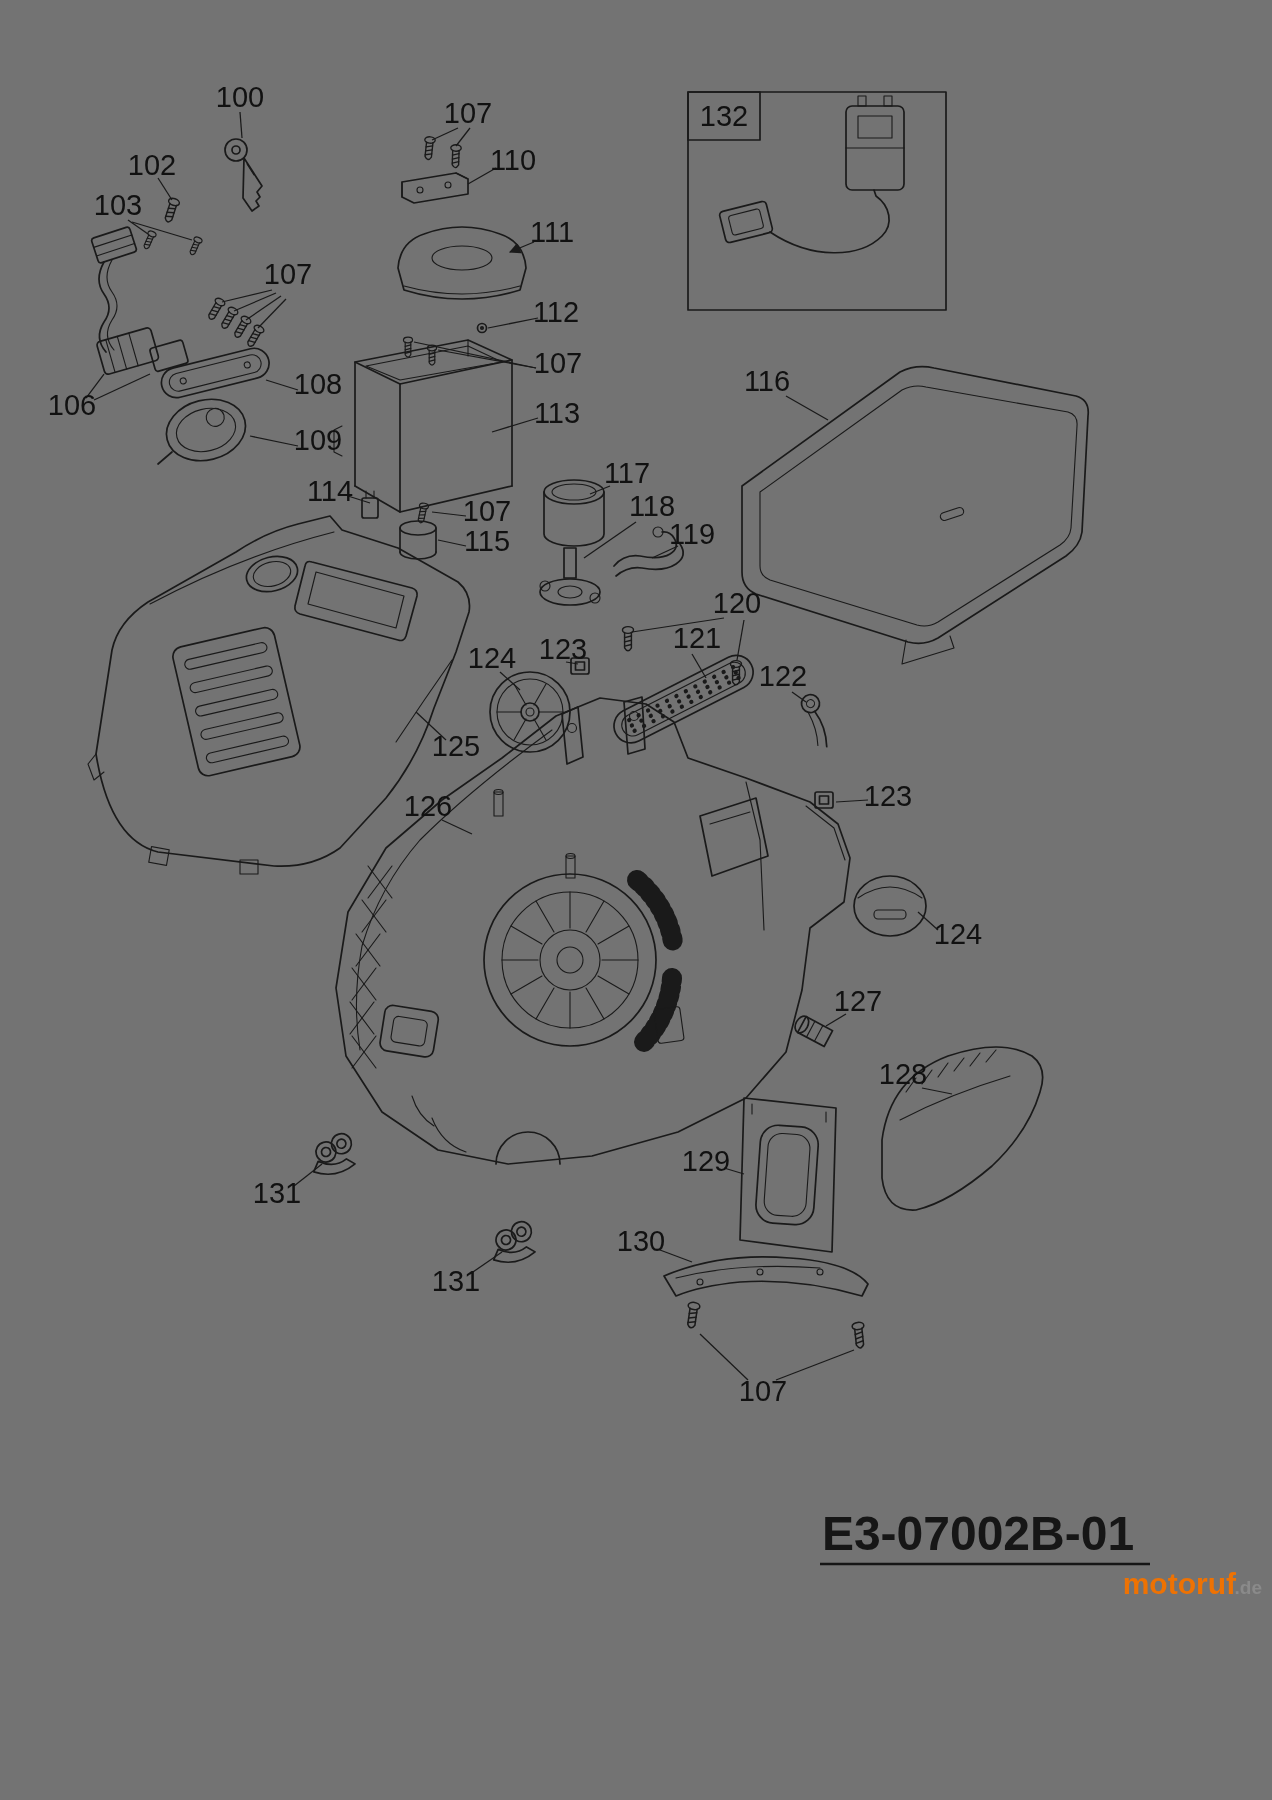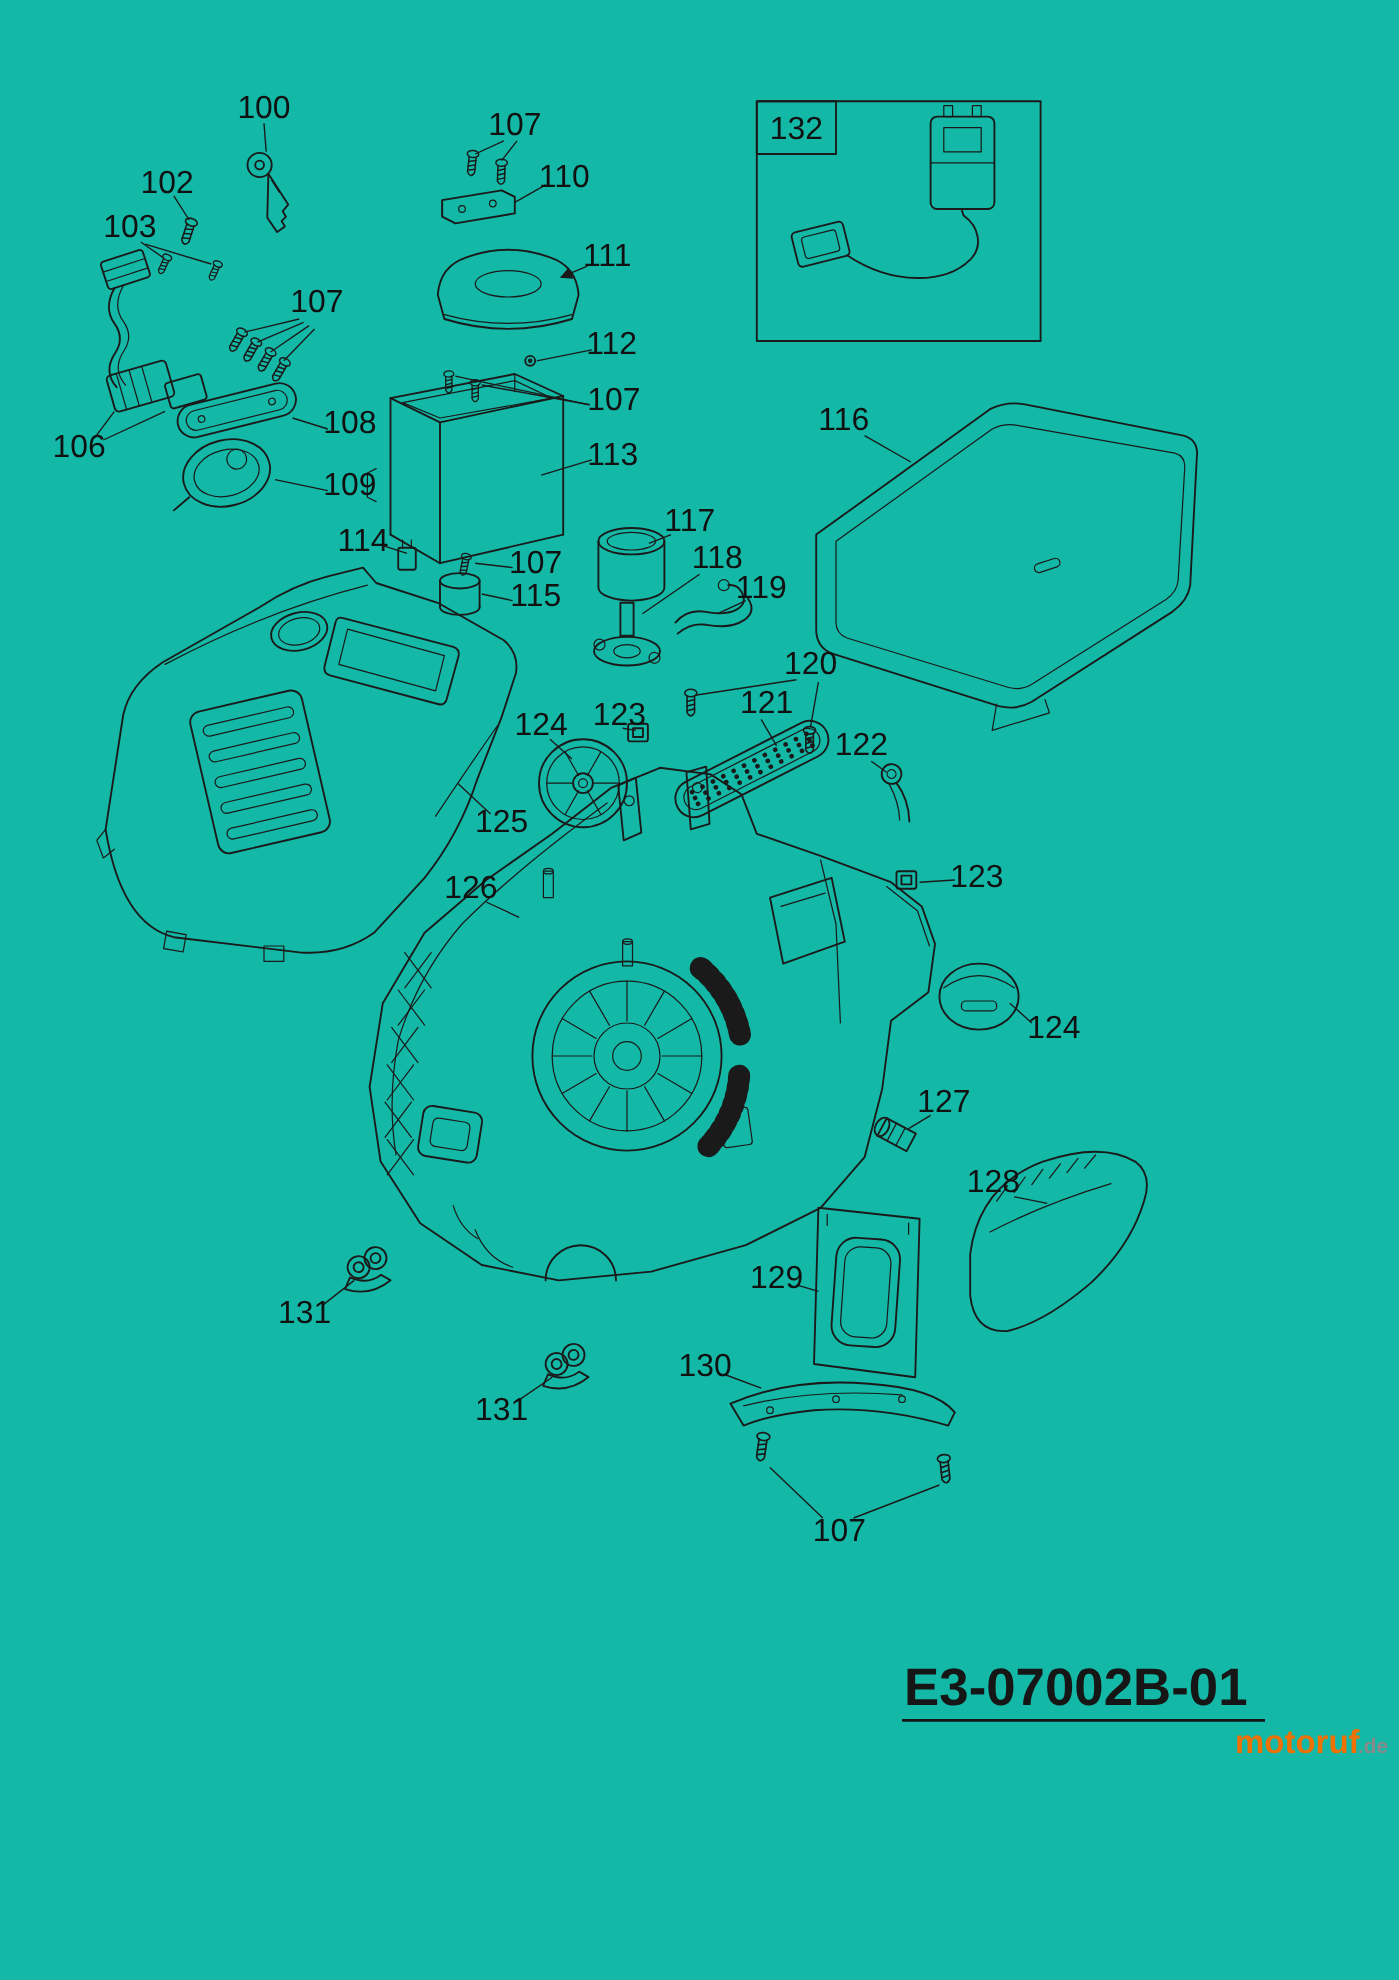--- a/index.html
+++ b/index.html
@@ -1,16 +1,16 @@
 <!DOCTYPE html>
 <html><head>
 <meta charset="utf-8">
 <style>
   html,body{margin:0;padding:0;background:#ffffff;}
-  .canvas{position:relative;width:1272px;height:1800px;background:#14b8a6;overflow:hidden;
+  .canvas{position:relative;width:1272px;height:1800px;background:#737373;overflow:hidden;
           font-family:"Liberation Sans",sans-serif;}
   svg{display:block;width:1272px;height:1800px;}
   .ln{fill:none;stroke:#1a1a1a;stroke-width:1.7;stroke-linecap:round;stroke-linejoin:round;}
   .thin{stroke-width:1.1;}
   .lead{fill:none;stroke:#1a1a1a;stroke-width:1.25;}
   .lbl{font-family:"Liberation Sans",sans-serif;font-size:29px;fill:#111;stroke:none;}
   .code{font-family:"Liberation Sans",sans-serif;font-size:48px;font-weight:bold;stroke:none;}
   .wm{font-family:"Liberation Sans",sans-serif;font-weight:bold;stroke:none;}
 </style>
 </head>

